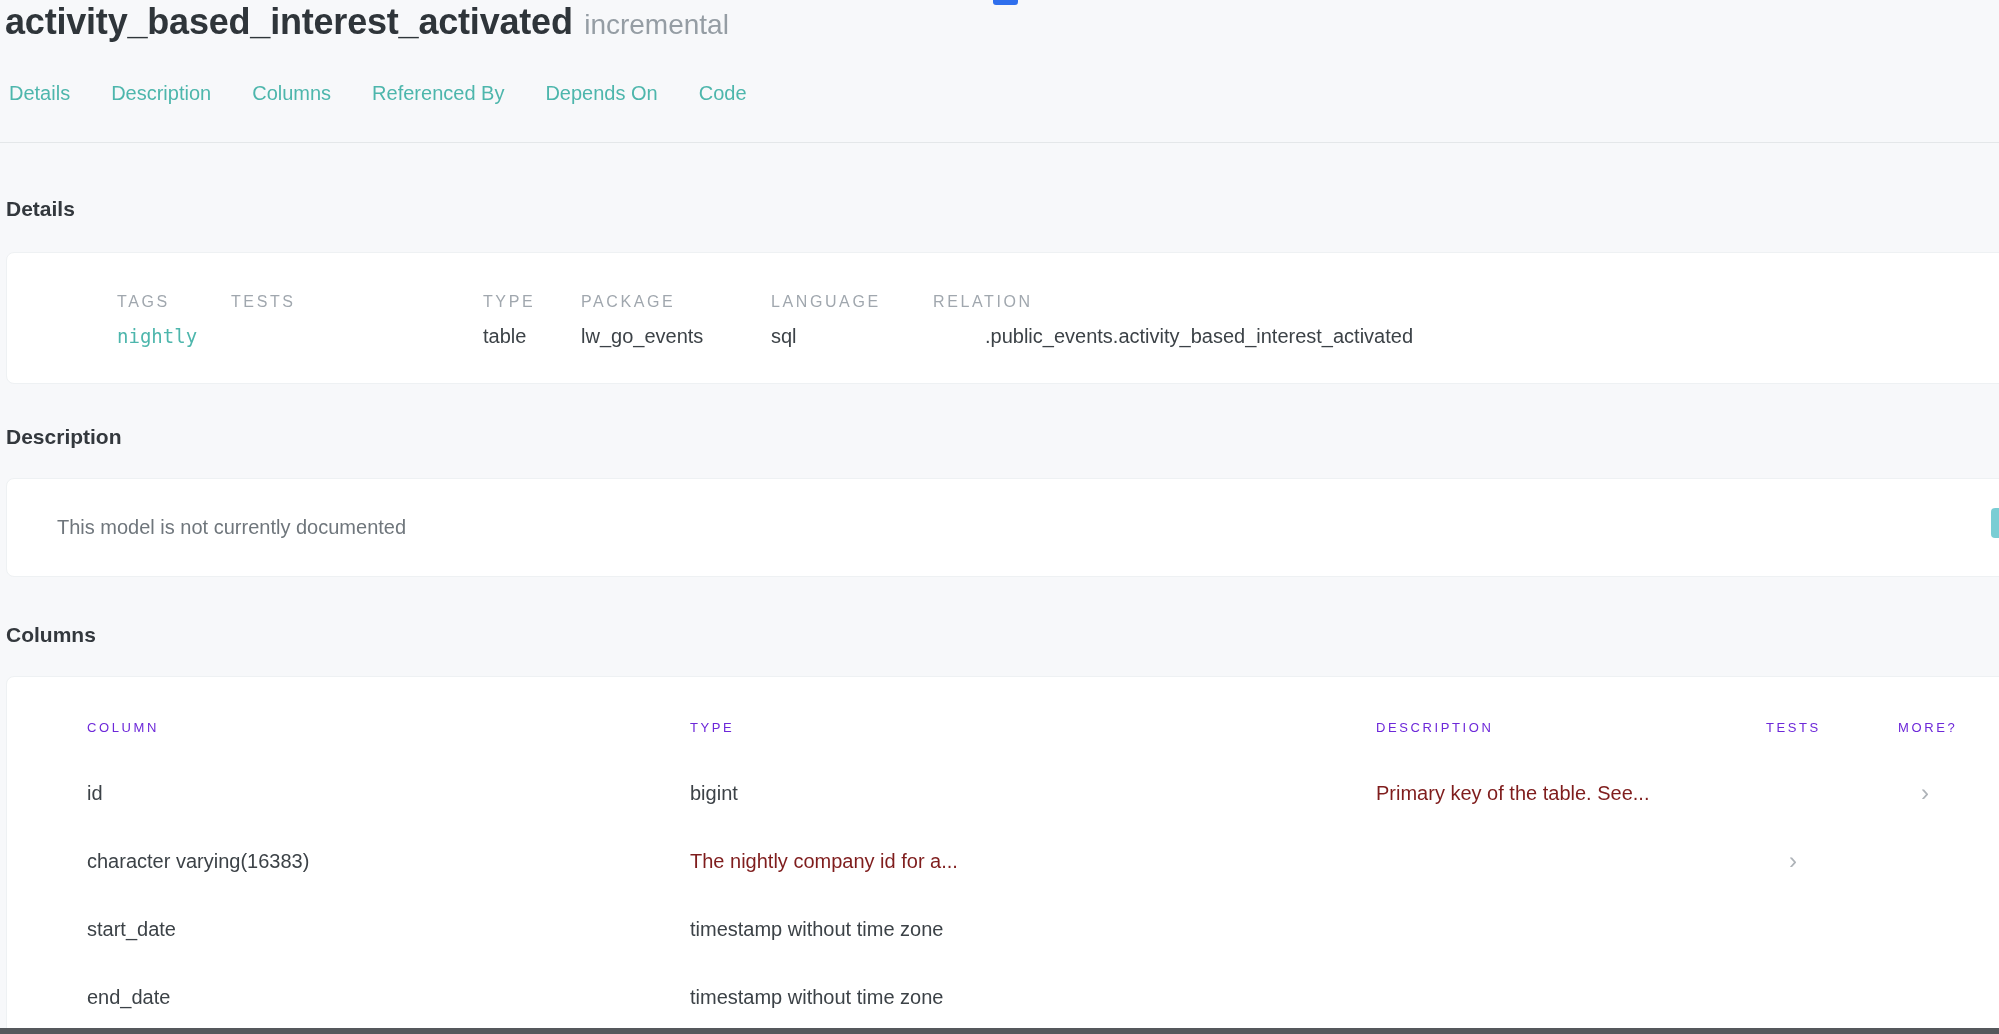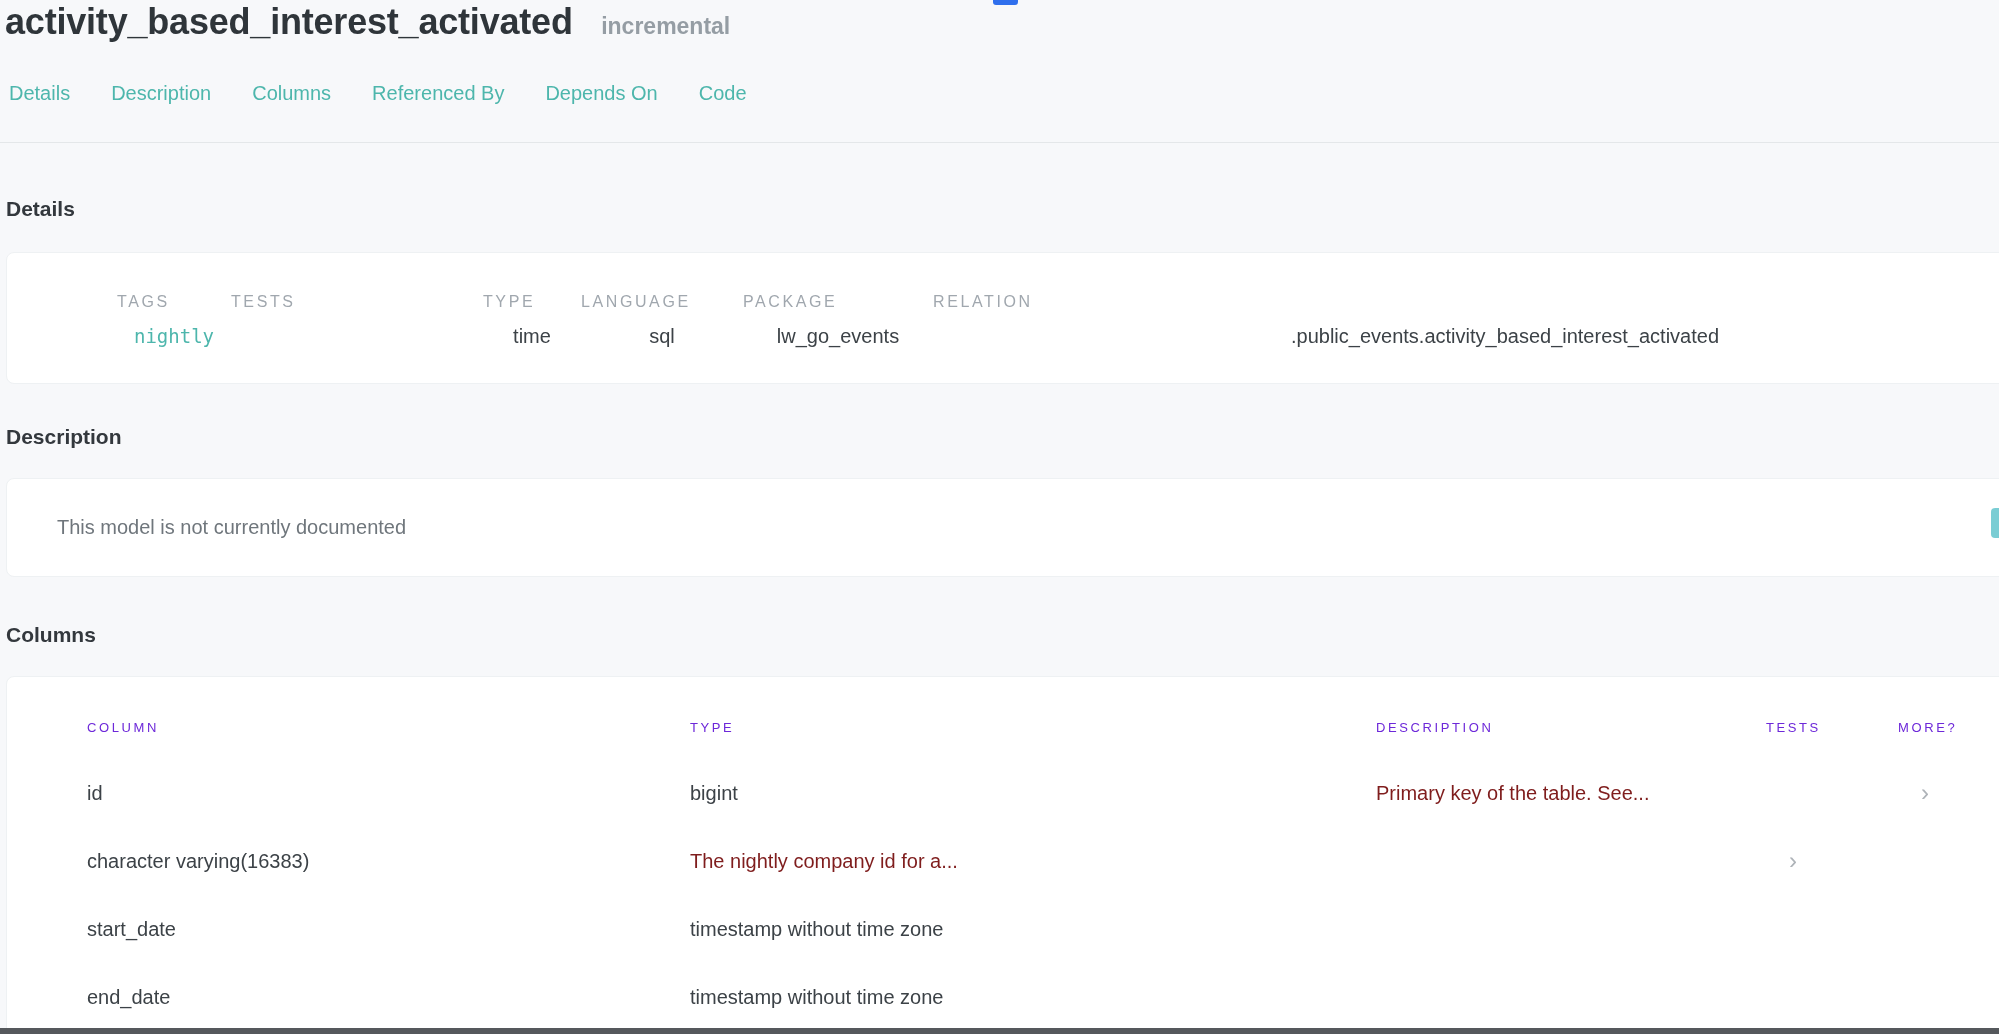--- a/index.html
+++ b/index.html
@@ -10,21 +10,21 @@
     position: relative;
     color: #3c4247;
   }
 
   
   .page-header { position: absolute; left: 5px; top: 1px; white-space: nowrap; }
   .page-title {
     display: inline; font-size: 36px; font-weight: 700; color: #2f353a;
     letter-spacing: -0.2px;
   }
-  .materialization { display: inline; font-size: 23px; font-weight: 700; color: #959da4; margin-left: 24px; }
+  .materialization { display: inline; font-size: 28px; font-weight: 400; color: #959da4; margin-left: 7px; }
   .top-fragment {
     position: absolute; left: 993px; top: 0; width: 25px; height: 5px;
     background: #2f6fed; border-radius: 0 0 3px 3px;
   }
 
   
   .tabs { position: absolute; left: 9px; top: 82px; display: flex; gap: 41px; }
   .tab { font-size: 20px; color: #4db6ac; cursor: pointer; }
 
   .tabs-divider { position: absolute; left: 0; top: 142px; width: 100%; height: 1px; background: #e4e7e9; }
@@ -44,21 +44,21 @@
   .dfield.f-tags     { width: 114px; }
   .dfield.f-owner    { width: 252px; }
   .dfield.f-type     { width: 98px;  }
   .dfield.f-package  { width: 190px; }
   .dfield.f-language { width: 162px; }
   .dfield.f-relation { flex: 1 1 auto; }
   .dlabel {
     font-size: 16px; letter-spacing: 2.6px; color: #a0a7ae; font-weight: 500;
     margin-bottom: 14px; white-space: nowrap;
   }
-  .dvalue { font-size: 20px; color: #3c4247; white-space: nowrap; text-align: center; }
+  .dvalue { font-size: 20px; color: #3c4247; white-space: nowrap; }
   .dvalue.tag-link { font-family: "DejaVu Sans Mono", monospace; font-size: 19px; color: #4db6ac; cursor: pointer; }
   .dvalue.relation-value { padding-left: 52px; }
 
   
   #description-heading { top: 425px; }
   #description-card { top: 478px; height: 99px; display: flex; align-items: center; }
   .description-text { font-size: 20px; color: #6f767c; padding-left: 50px; }
   .edit-fragment {
     position: absolute; right: 0; top: 508px; width: 8px; height: 30px;
     background: #63c4cd; border-radius: 4px 0 0 4px; opacity: .85;
@@ -114,29 +114,29 @@
     <div class="dfield f-tags">
       <div class="dlabel">TAGS</div>
       <div class="dvalue tag-link">nightly</div>
     </div>
     <div class="dfield f-owner">
       <div class="dlabel">TESTS</div>
       <div class="dvalue"></div>
     </div>
     <div class="dfield f-type">
       <div class="dlabel">TYPE</div>
-      <div class="dvalue">time</div>
+      <div class="dvalue">table</div>
+    </div>
+    <div class="dfield f-package">
+      <div class="dlabel">PACKAGE</div>
+      <div class="dvalue">lw_go_events</div>
     </div>
     <div class="dfield f-language">
       <div class="dlabel">LANGUAGE</div>
       <div class="dvalue">sql</div>
-    </div>
-    <div class="dfield f-package">
-      <div class="dlabel">PACKAGE</div>
-      <div class="dvalue">lw_go_events</div>
     </div>
     <div class="dfield f-relation">
       <div class="dlabel">RELATION</div>
       <div class="dvalue relation-value">.public_events.activity_based_interest_activated</div>
     </div>
   </div>
 </section>
 
 <h2 class="section-heading" id="description-heading">Description</h2>
 <section class="card" id="description-card">

